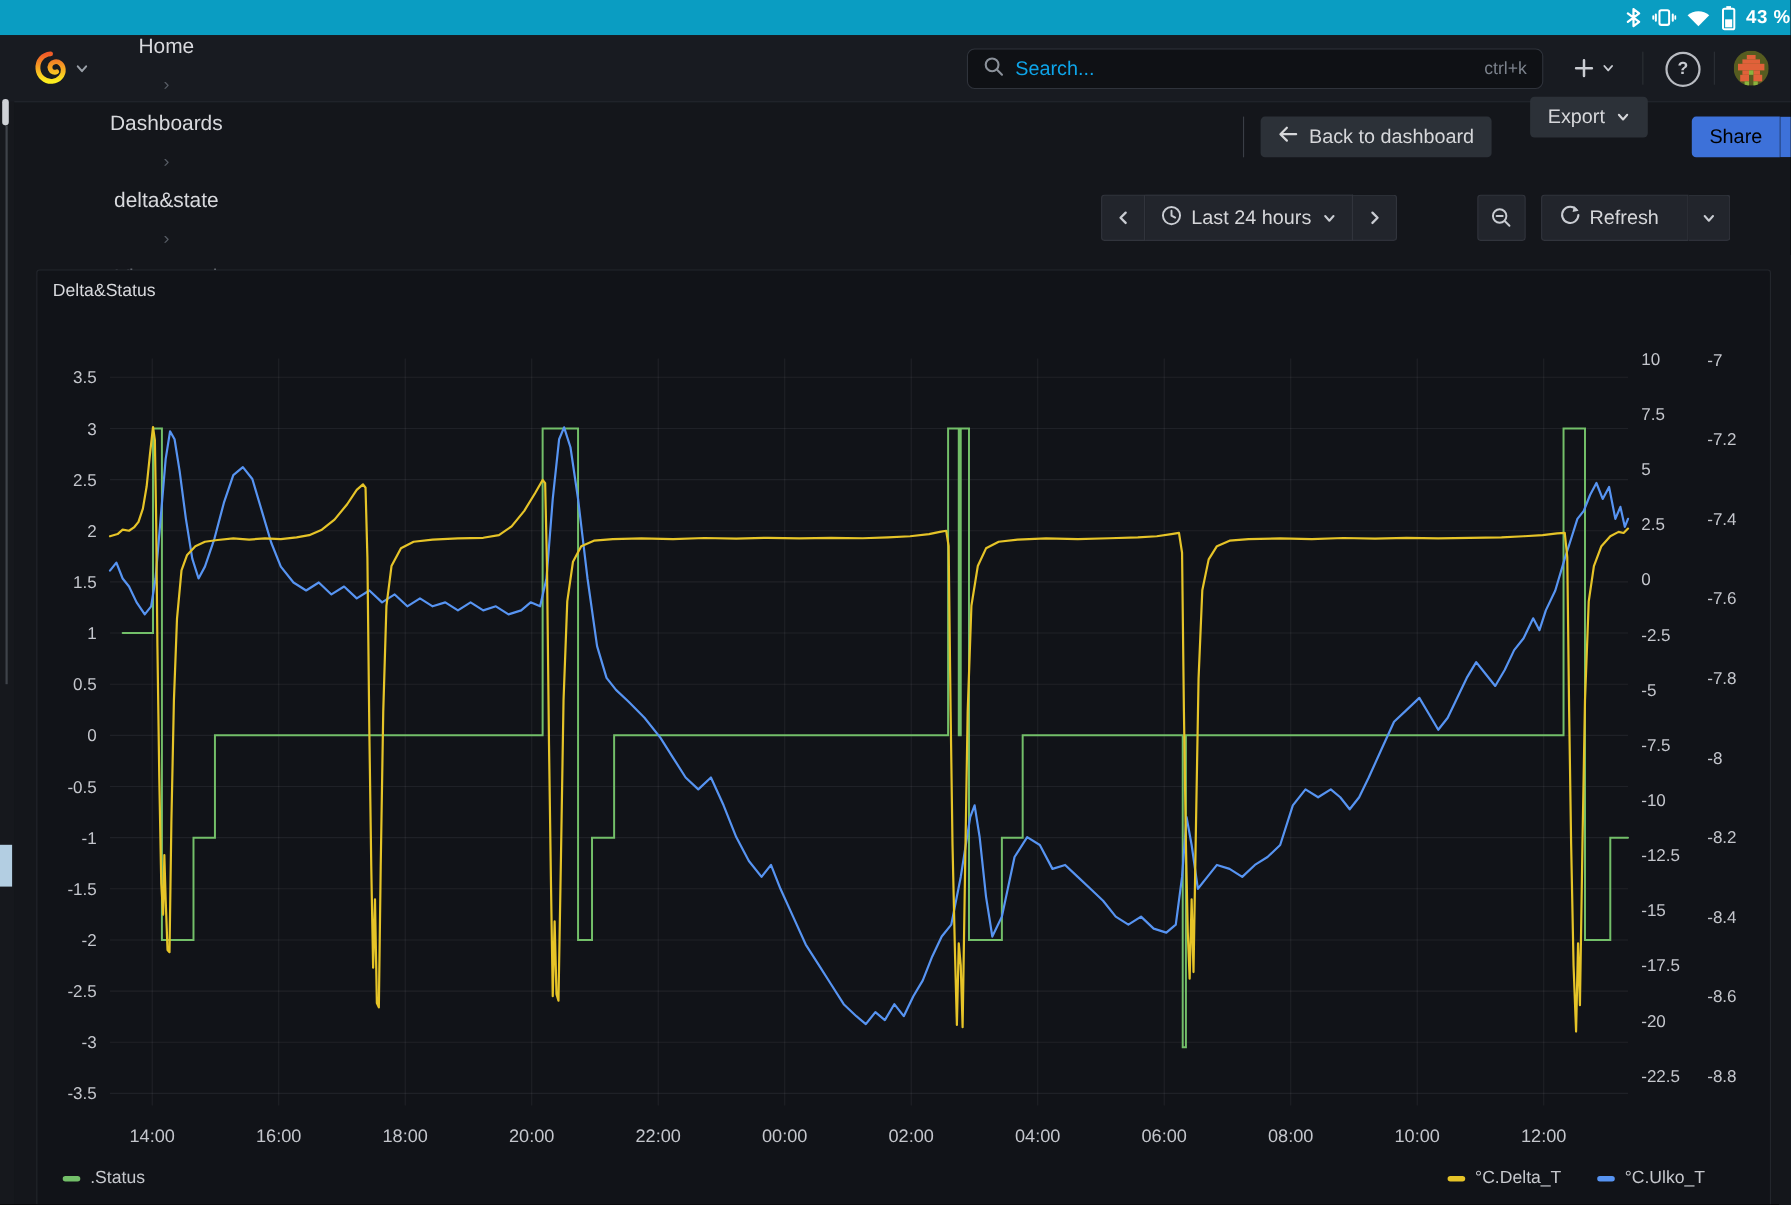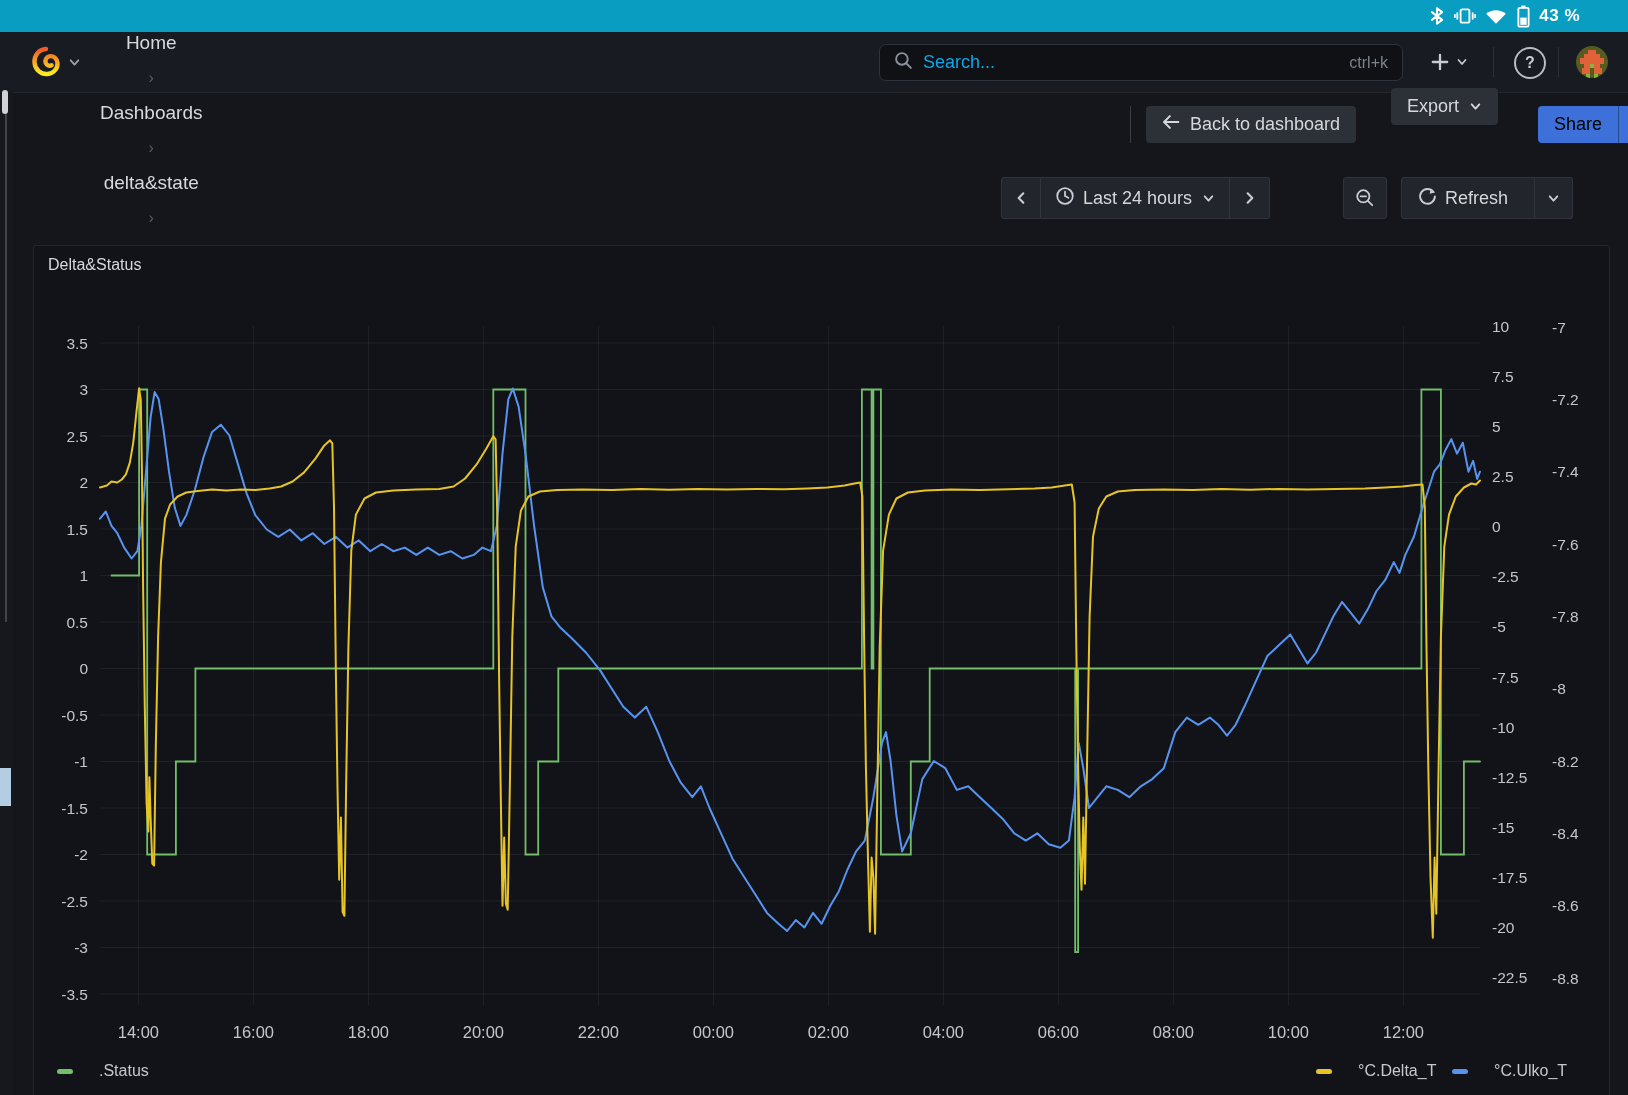--- a/index.html
+++ b/index.html
@@ -2,21 +2,21 @@
 <html><head>
 <meta charset="utf-8">
 <style>
   html,body{margin:0;padding:0;background:#000;}
   #screen{position:relative;width:1628px;height:1095px;overflow:hidden;
     background:#14161b;font-family:"Liberation Sans",sans-serif;color:#d8d9dd;}
   .abs{position:absolute;}
   .row{display:flex;align-items:center;flex-direction:column;}
   
   #status-bar{left:0;top:0;width:1628px;height:32px;display:flex;align-items:center;
-    justify-content:flex-end;gap:8px;padding-right:48px;box-sizing:border-box;color:#fff;}
+    justify-content:flex-end;gap:8px;box-sizing:border-box;color:#fff;}
   #status-bar svg{display:block;}
   .sb-text{font-size:17px;font-weight:bold;letter-spacing:.5px;}
   
   #nav-bar{left:0;top:32px;width:1628px;height:60px;background:#181b21;border-bottom:1px solid #23262d;}
   #breadcrumbs{left:100px;top:32px;height:60px;gap:15px;font-size:19px;}
   .crumb{color:#d8d9dd;cursor:pointer;white-space:nowrap;}
   .crumb.current{color:#9da2ab;}
   .crumb-sep{color:#565b64;font-size:16px;}
   #search-box{left:879px;top:44px;width:524px;height:37px;background:#0f1115;border:1px solid #2f333b;
     border-radius:7px;display:flex;align-items:center;padding:0 14px;box-sizing:border-box;gap:10px;}
@@ -41,21 +41,21 @@
   .seg + .seg{border-left:none;}
   .seg.first{border-radius:3px 0 0 3px;}
   .seg.last{border-radius:0 3px 3px 0;}
   .seg.single{border-radius:3px;}
   .seg-label{font-size:18px;font-weight:500;padding:0 10px 0 8px;}
   
   #panel{left:33px;top:245px;width:1575px;height:860px;background:#111318;
     border:1px solid #23262c;border-radius:3px;}
   #panel-title{left:48px;top:256px;font-size:16px;font-weight:500;color:#d8d9dd;cursor:pointer;}
   #chart-svg{left:0;top:0;}
-  .legend-item{display:flex;align-items:center;gap:26px;cursor:pointer;text-align:right;}
+  .legend-item{display:flex;align-items:center;gap:9px;cursor:pointer;text-align:right;}
   .legend-swatch{width:16px;height:5px;border-radius:3px;}
   .legend-label{font-size:16px;color:#c6c8cd;}
   
   #edge-rail{left:0;top:92px;width:13px;height:1003px;background:#16181d;}
   #scroll-thumb{left:2px;top:90px;width:6px;height:24px;background:#cfd2d7;border-radius:3px;}
   #scroll-track{left:5px;top:114px;width:2px;height:508px;background:#3f434a;}
   #peek-panel{left:0;top:768px;width:11px;height:38px;background:#b3cee2;}
 </style>
 </head>
 <body>

